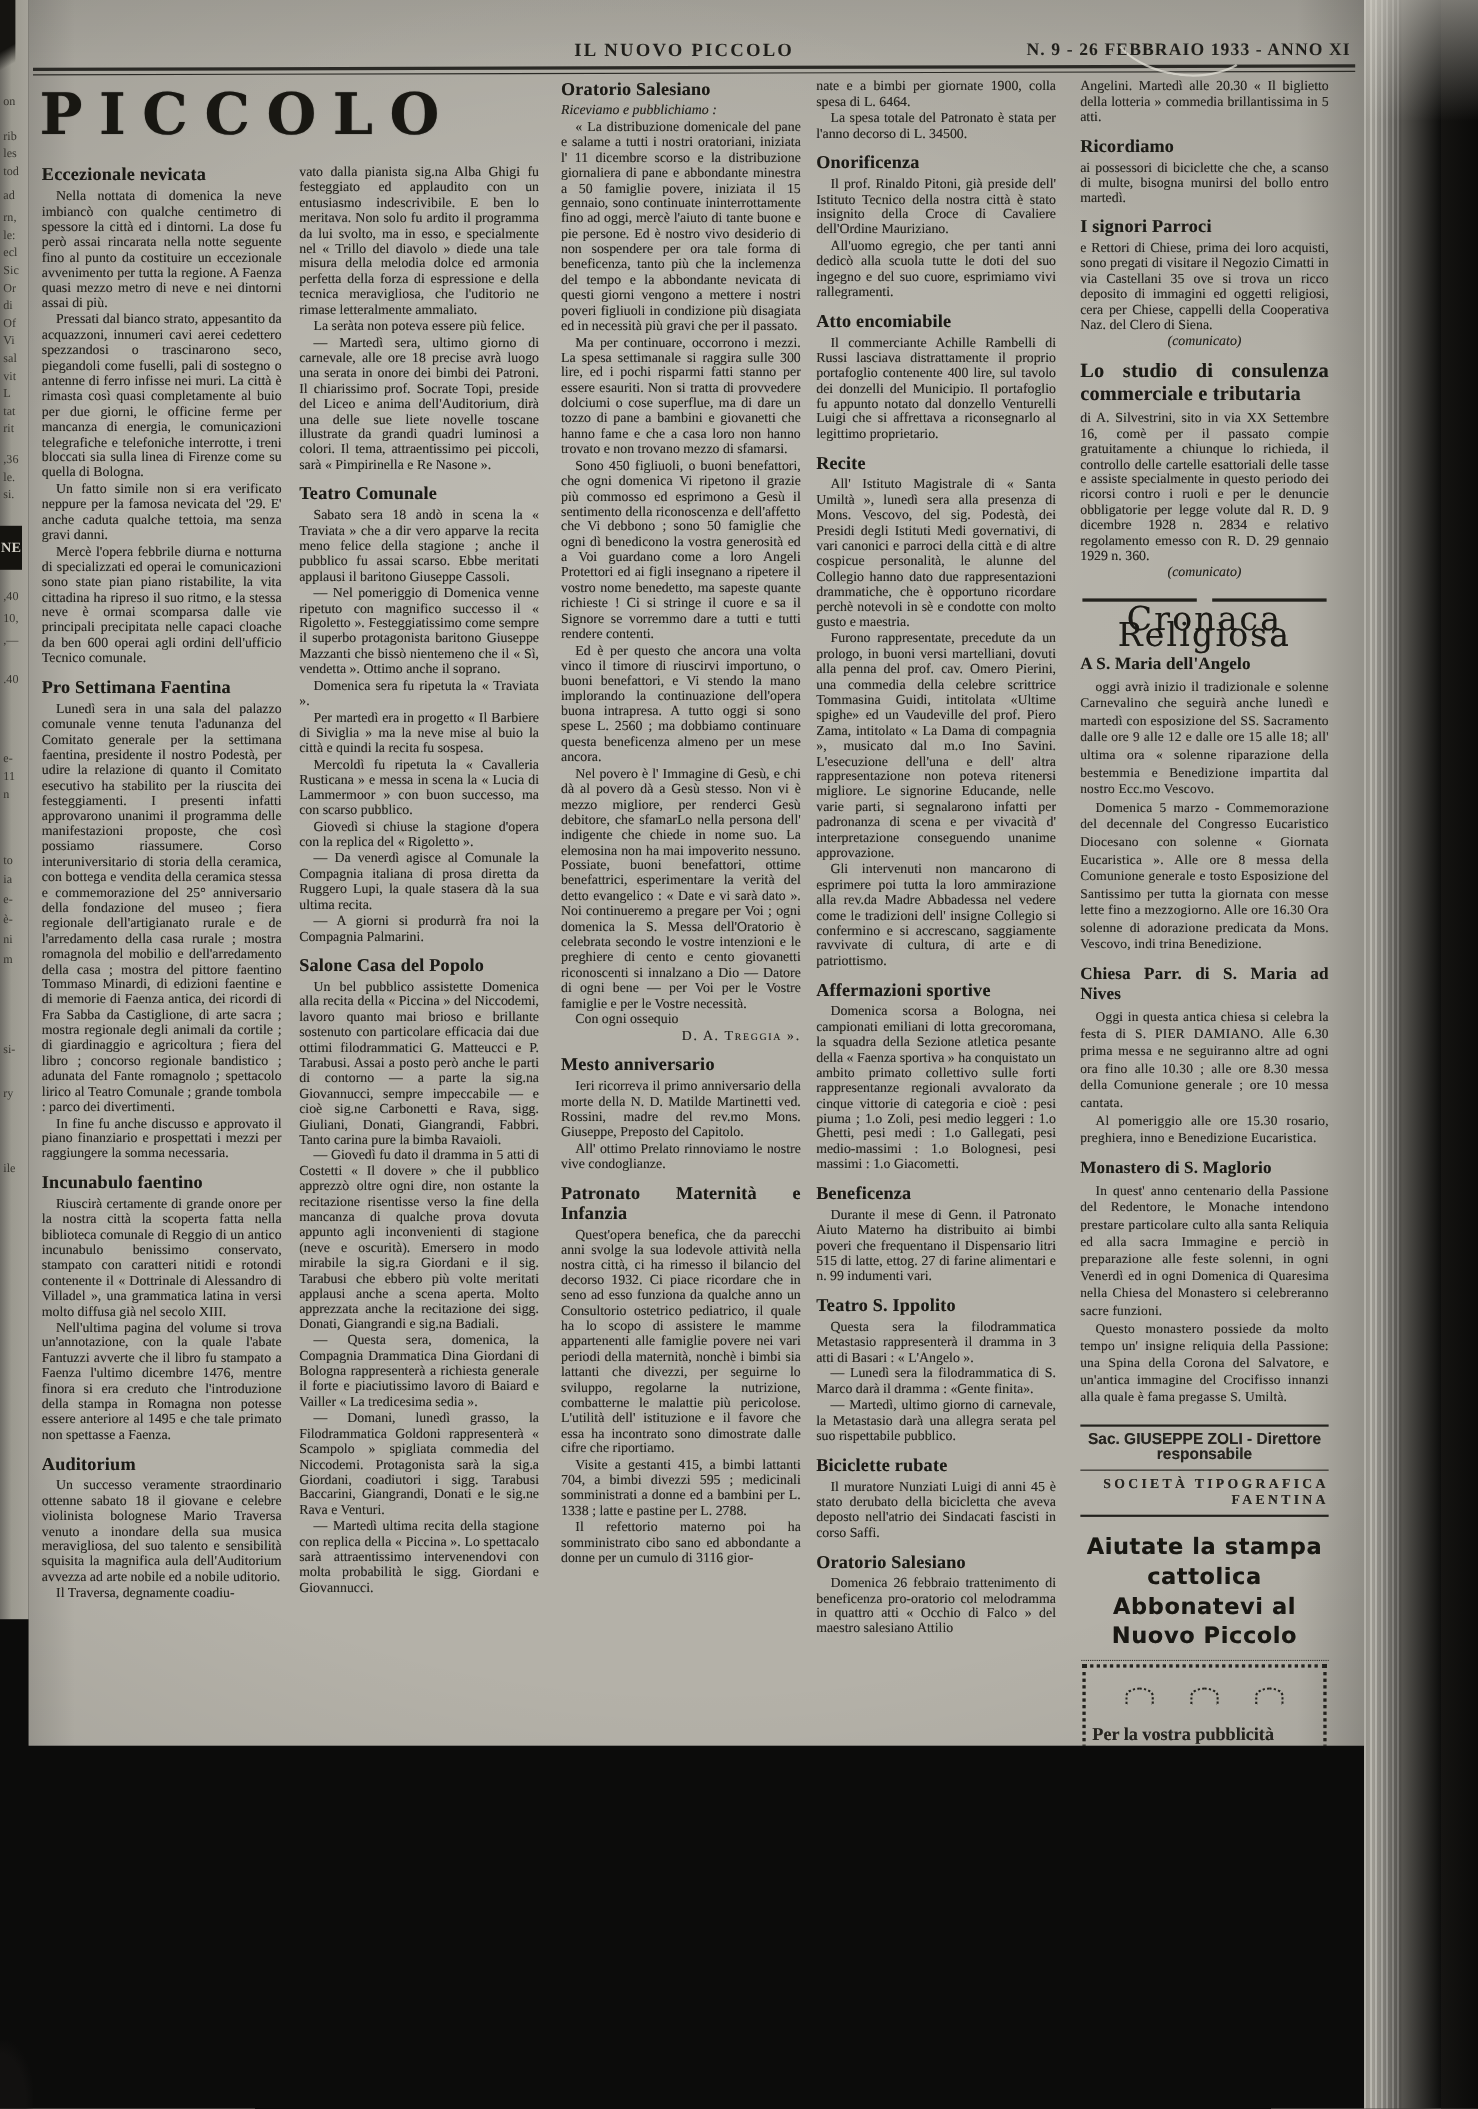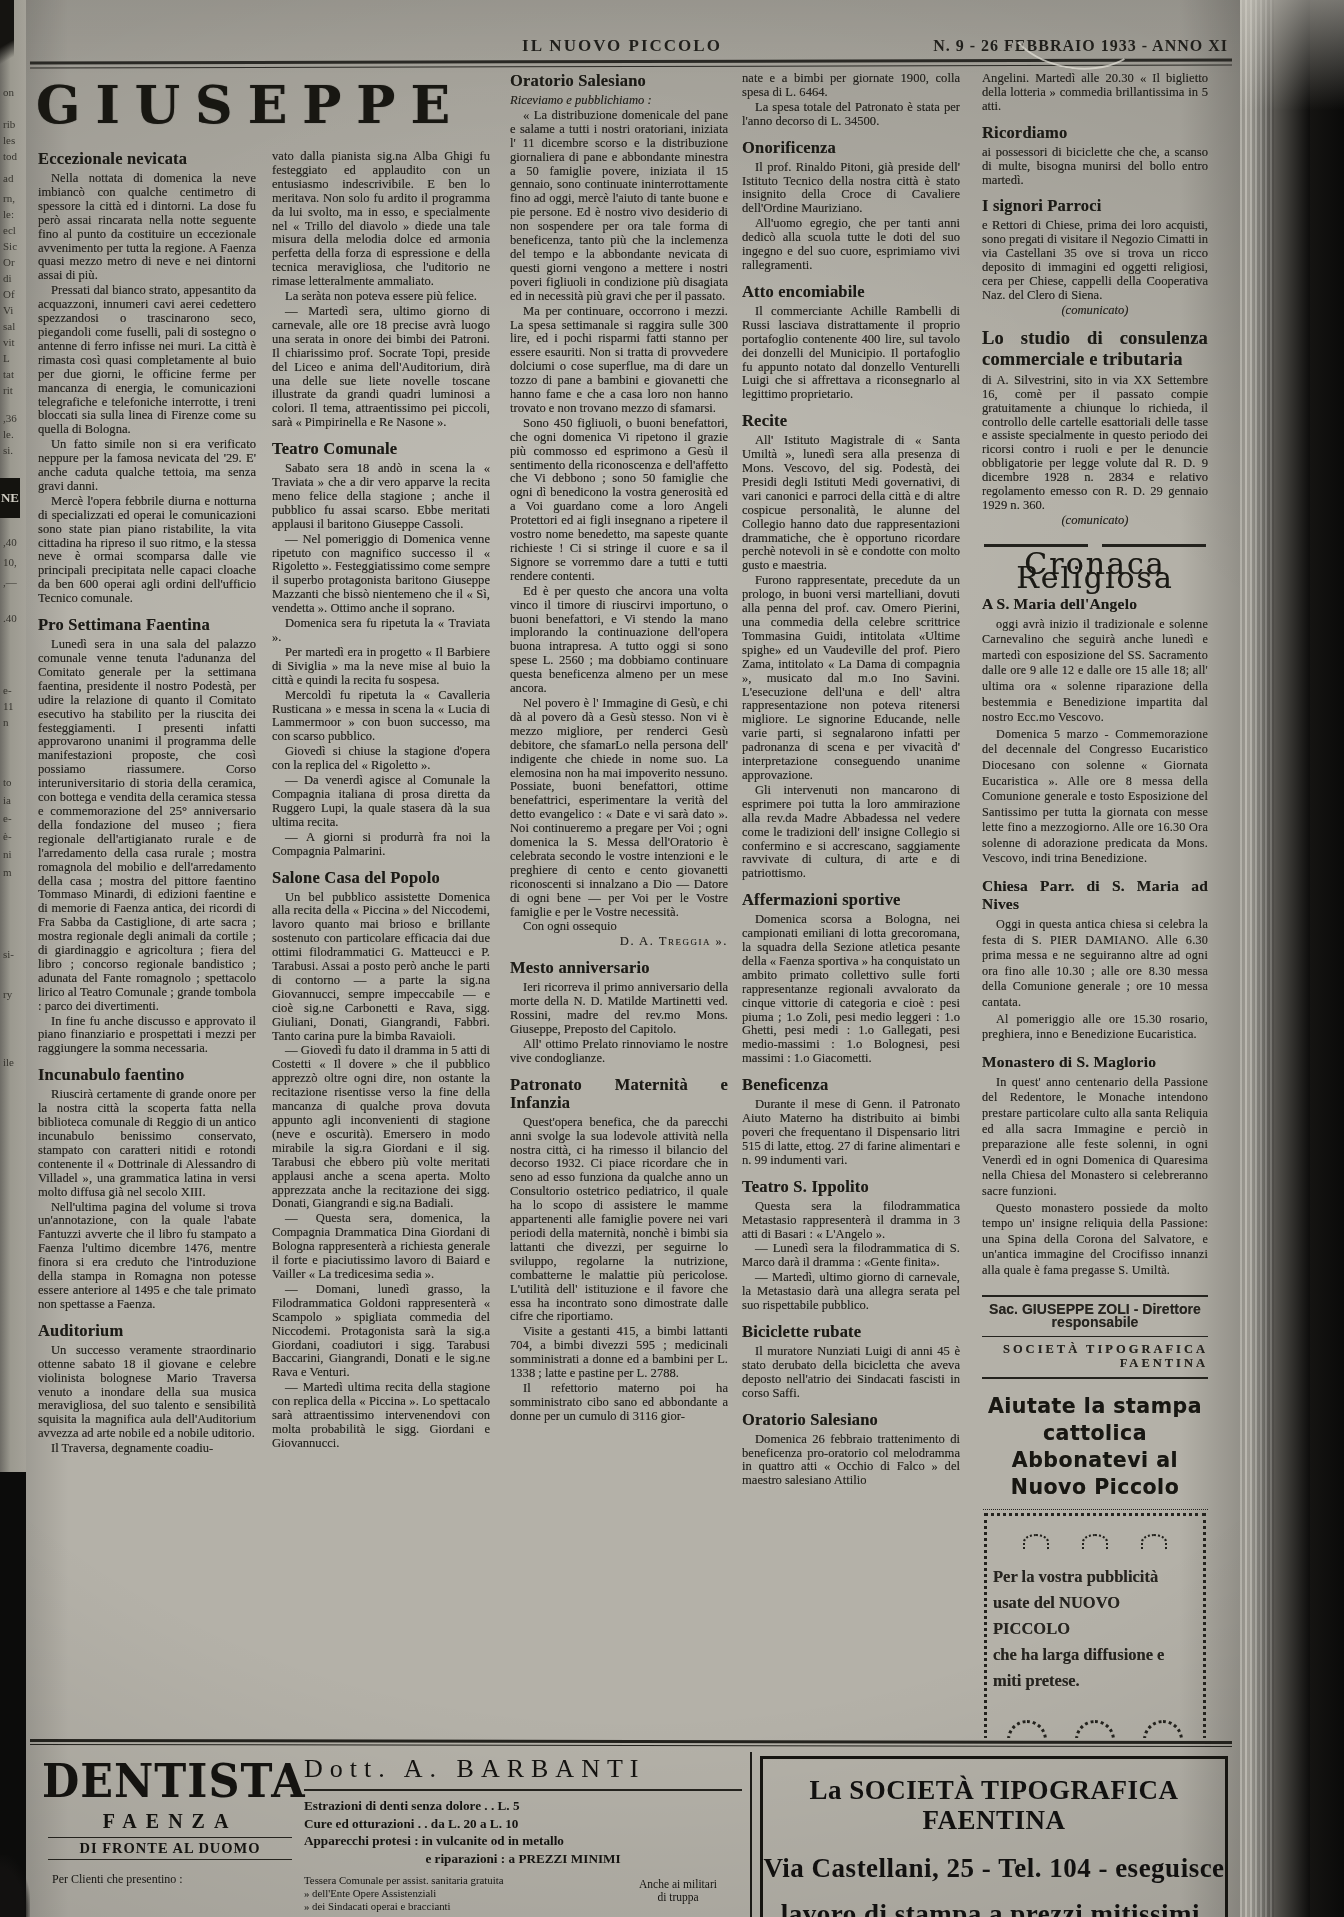--- a/index.html
+++ b/index.html
@@ -1,18 +1,18 @@
 <!DOCTYPE html>
 <html><head>
 <meta charset="utf-8">
 <style>
   html,body{margin:0;padding:0;}
   body{width:1344px;height:1917px;position:relative;overflow:hidden;background:#0c0c0b;
        font-family:"Liberation Serif",serif;}
-  #paper{position:absolute;left:26px;top:0;width:1214px;height:1917px;overflow:hidden;
+  #paper{position:absolute;left:26px;top:0;width:1214px;height:1587px;overflow:hidden;
     background-color:#b4b1a8;
     background-image:
       radial-gradient(ellipse 900px 700px at 42% 26%, rgba(255,255,255,.12), rgba(0,0,0,0) 62%),
       radial-gradient(ellipse 1500px 1200px at 50% 55%, rgba(0,0,0,0) 55%, rgba(0,0,0,.12) 92%),
       linear-gradient(90deg, rgba(0,0,0,.12), rgba(0,0,0,0) 3.5%, rgba(0,0,0,0) 95%, rgba(0,0,0,.18)),
       linear-gradient(180deg, rgba(0,0,0,.06), rgba(0,0,0,0) 4%);
     color:#26241f;}
   
   .m-title{position:absolute;top:36px;left:466px;width:260px;text-align:center;
     font-weight:700;font-size:17px;letter-spacing:2px;color:#201f1b;}
@@ -107,21 +107,21 @@
 </head>
 <body>
 
 <div id="paper">
   <div class="m-title">IL NUOVO PICCOLO</div>
   <div class="m-issue">N. 9 - 26 FEBBRAIO 1933 - ANNO XI</div>
   <div class="head-rule">
       <div class="a"></div>
       <div class="b"></div>
     </div>
-  <div class="cronaca">GIUSEPPE</div>
+  <div class="cronaca">PICCOLO</div>
 
   <div id="columns">
       <div class="col" id="col1" style="left: 12px; top: 150px; width: 218px; height: 1588px;">
         <h3 class="art-h">Eccezionale nevicata</h3>
         <p class="para">Nella nottata di domenica la neve imbiancò con qualche centimetro di spessore la città ed i dintorni. La dose fu però assai rincarata nella notte seguente fino al punto da costituire un eccezionale avvenimento per tutta la regione. A Faenza quasi mezzo metro di neve e nei dintorni assai di più.</p>
         <p class="para">Pressati dal bianco strato, appesantito da acquazzoni, innumeri cavi aerei cedettero spezzandosi o trascinarono seco, piegandoli come fuselli, pali di sostegno o antenne di ferro infisse nei muri. La città è rimasta così quasi completamente al buio per due giorni, le officine ferme per mancanza di energia, le comunicazioni telegrafiche e telefoniche interrotte, i treni bloccati sia sulla linea di Firenze come su quella di Bologna.</p>
         <p class="para">Un fatto simile non si era verificato neppure per la famosa nevicata del '29. E' anche caduta qualche tettoia, ma senza gravi danni.</p>
         <p class="para">Mercè l'opera febbrile diurna e notturna di specializzati ed operai le comunicazioni sono state pian piano ristabilite, la vita cittadina ha ripreso il suo ritmo, e la stessa neve è ormai scomparsa dalle vie principali precipitata nelle capaci cloache da ben 600 operai agli ordini dell'ufficio Tecnico comunale.</p>
         <h3 class="art-h">Pro Settimana Faentina</h3>
         <p class="para">Lunedì sera in una sala del palazzo comunale venne tenuta l'adunanza del Comitato generale per la settimana faentina, presidente il nostro Podestà, per udire la relazione di quanto il Comitato esecutivo ha stabilito per la riuscita dei festeggiamenti. I presenti infatti approvarono unanimi il programma delle manifestazioni proposte, che così possiamo riassumere. Corso interuniversitario di storia della ceramica, con bottega e vendita della ceramica stessa e commemorazione del 25° anniversario della fondazione del museo ; fiera regionale dell'artigianato rurale e de l'arredamento della casa rurale ; mostra romagnola del mobilio e dell'arredamento della casa ; mostra del pittore faentino Tommaso Minardi, di edizioni faentine e di memorie di Faenza antica, dei ricordi di Fra Sabba da Castiglione, di arte sacra ; mostra regionale degli animali da cortile ; di giardinaggio e agricoltura ; fiera del libro ; concorso regionale bandistico ; adunata del Fante romagnolo ; spettacolo lirico al Teatro Comunale ; grande tombola : parco dei divertimenti.</p>

